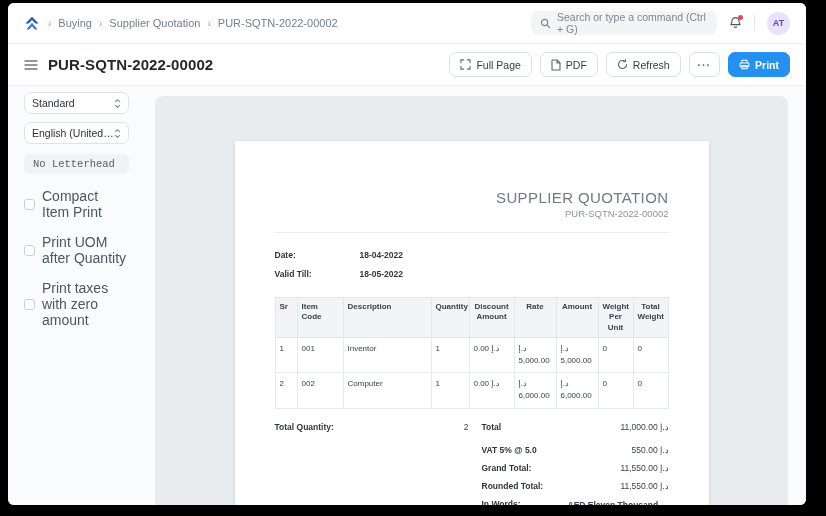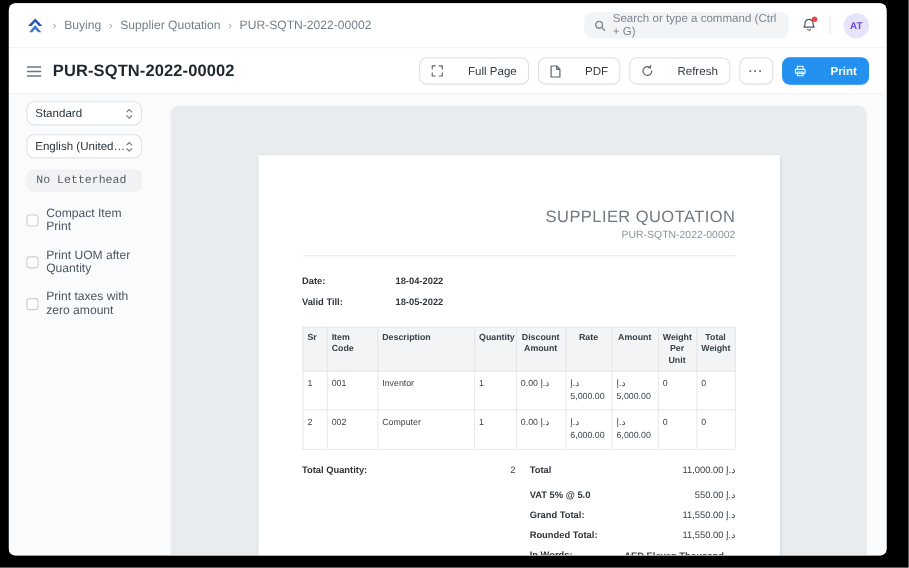--- a/index.html
+++ b/index.html
@@ -41,21 +41,21 @@
   
   .toolbar {
     height:42px; flex:0 0 42px; display:flex; align-items:center;
     justify-content:space-between; padding:0 16px; border-bottom:1px solid #edf0f2;
     background:#fff;
   }
   .tb-left { display:flex; align-items:center; gap:10px; }
   .page-title { font-size:15px; font-weight:bold; color:#1f272e; letter-spacing:.1px; }
   .tb-right { display:flex; align-items:center; gap:8px; }
   .btn {
-    display:inline-flex; align-items:center; gap:22px; height:25px; padding:0 10px;
+    display:inline-flex; align-items:center; gap:5px; height:25px; padding:0 10px;
     background:#fff; border:1px solid #dbe0e4; border-radius:7px;
     font-size:10.5px; color:#333c44; cursor:pointer; white-space:nowrap;
   }
   .btn-more { padding:0 8px; letter-spacing:1px; color:#5d6770; font-weight:bold; }
   .btn-primary { background:#2490ef; border-color:#2490ef; color:#fff; font-weight:bold; }
 
   
   .content { flex:1; display:flex; background:#fafbfc; overflow:hidden; }
   .sidebar { width:147px; flex:0 0 147px; padding:6px 26px 0 16px; }
   .select {
@@ -63,21 +63,21 @@
     display:flex; align-items:center; justify-content:space-between;
     padding:0 7px; font-size:10.5px; color:#2a333b; margin-bottom:8px; cursor:pointer;
   }
   .select .sel-label { overflow:hidden; text-overflow:ellipsis; white-space:nowrap; }
   .letterhead {
     height:20px; background:#f1f2f4; border-radius:6px; display:flex; align-items:center;
     padding:0 9px; font-size:10.5px; color:#56606a; margin:10px 0 0; cursor:pointer;font-family:Liberation Mono, monospace;
   }
   .cb-row { display:flex; align-items:center; gap:7px; margin-top:14px; cursor:pointer; }
   .cb-box { width:11px; height:11px; border:1px solid #c9cfd5; border-radius:3px; background:#fff; flex:0 0 11px; }
-  .cb-label { font-size:11px; color:#4c5763; }
+  .cb-label { font-size:14px; color:#4c5763; }
 
   .preview {
     flex:1; background:#e9ecef; margin:10px 18px 0 0;
     border-radius:8px 8px 0 0; overflow:hidden; position:relative;
   }
   .paper {
     width:474px; margin:45px auto 0; background:#fff; height:440px;
     box-shadow:0 1px 4px rgba(0,0,0,.10);
     padding:48px 40px 20px 40px; color:#2f383f;
   }

